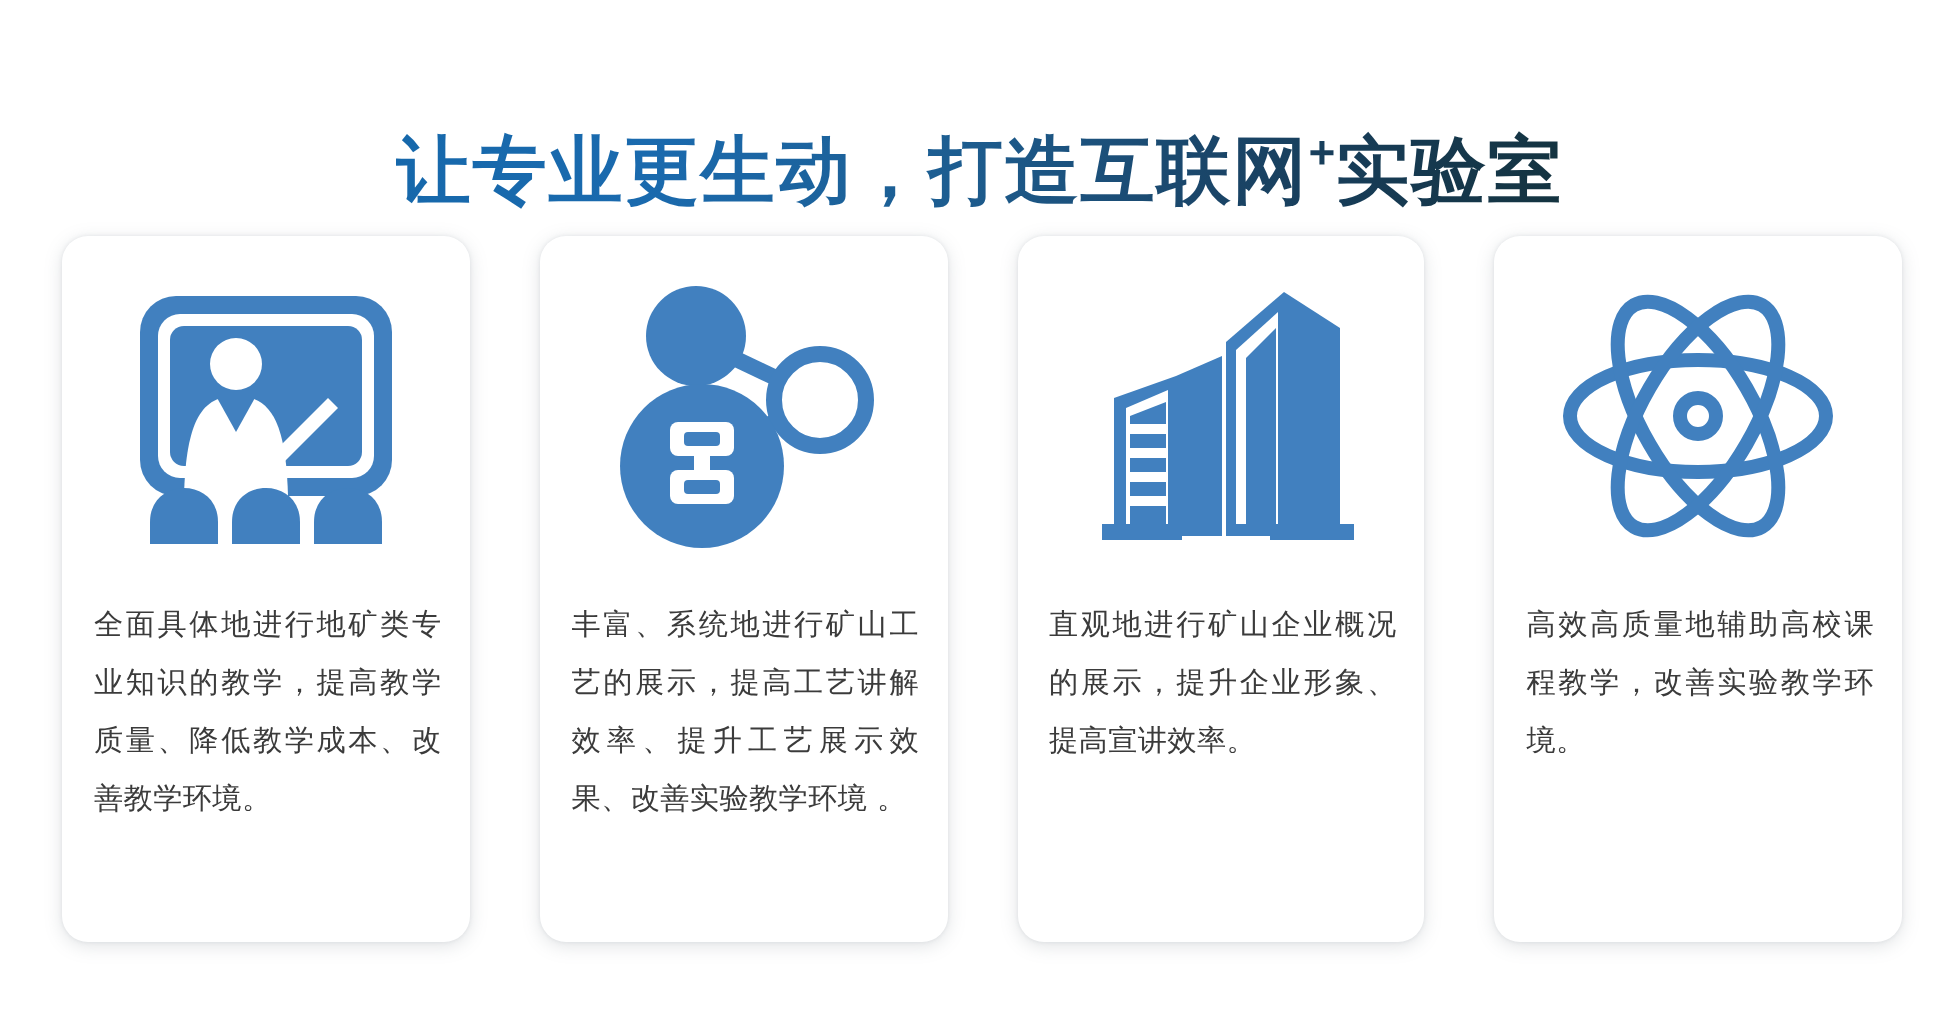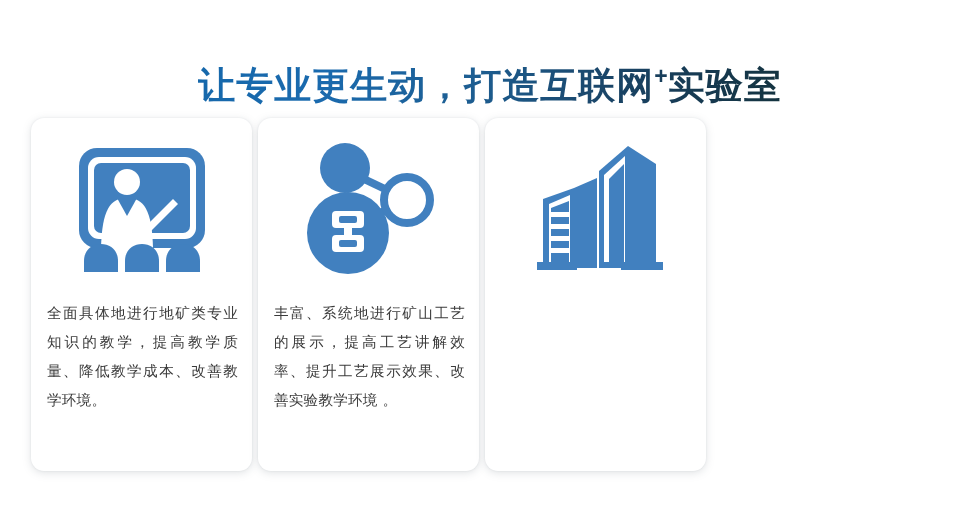--- a/index.html
+++ b/index.html
@@ -50,21 +50,21 @@
     letter-spacing: 0;
   }
 
   
   .cards {
     position: absolute;
     top: 118px;
     left: 31px;
     width: 920px;
     display: flex;
-    gap: 6px;
+    gap: 35px;
   }
   .card {
     position: relative;
     width: 221px;
     height: 353px;
     box-sizing: border-box;
     background: #ffffff;
     border-radius: 13px;
     box-shadow: 0 2px 9px rgba(120, 128, 138, 0.22),
                 0 0 2px rgba(140, 148, 158, 0.18);
@@ -166,17 +166,31 @@
 
           <rect x="26" y="70" width="18" height="5" fill="#ffffff"></rect>
           <rect x="26" y="82" width="18" height="5" fill="#ffffff"></rect>
           <rect x="26" y="94" width="18" height="5" fill="#ffffff"></rect>
           <rect x="26" y="106" width="18" height="5" fill="#ffffff"></rect>
 
           <rect x="12" y="120" width="40" height="8" fill="#4180bf"></rect>
           <rect x="96" y="120" width="42" height="8" fill="#4180bf"></rect>
         </svg>
       </div>
+      <p class="card-text">直观地进行矿山企业概况的展示，提升企业形象、提高宣讲效率。</p>
     </div>
 
+    <div class="card">
+      <div class="icon-box">
+        <svg width="140" height="124" viewBox="0 0 140 124">
+          <g fill="none" stroke="#4180bf" stroke-width="7">
+            <ellipse cx="70" cy="62" rx="64" ry="28"></ellipse>
+            <ellipse cx="70" cy="62" rx="64" ry="28" transform="rotate(60 70 62)"></ellipse>
+            <ellipse cx="70" cy="62" rx="64" ry="28" transform="rotate(120 70 62)"></ellipse>
+            <circle cx="70" cy="62" r="9"></circle>
+          </g>
+        </svg>
+      </div>
+      <p class="card-text">高效高质量地辅助高校课程教学，改善实验教学环境。</p>
+    </div>
 
   </div>
 </div>
 
 </body></html>

